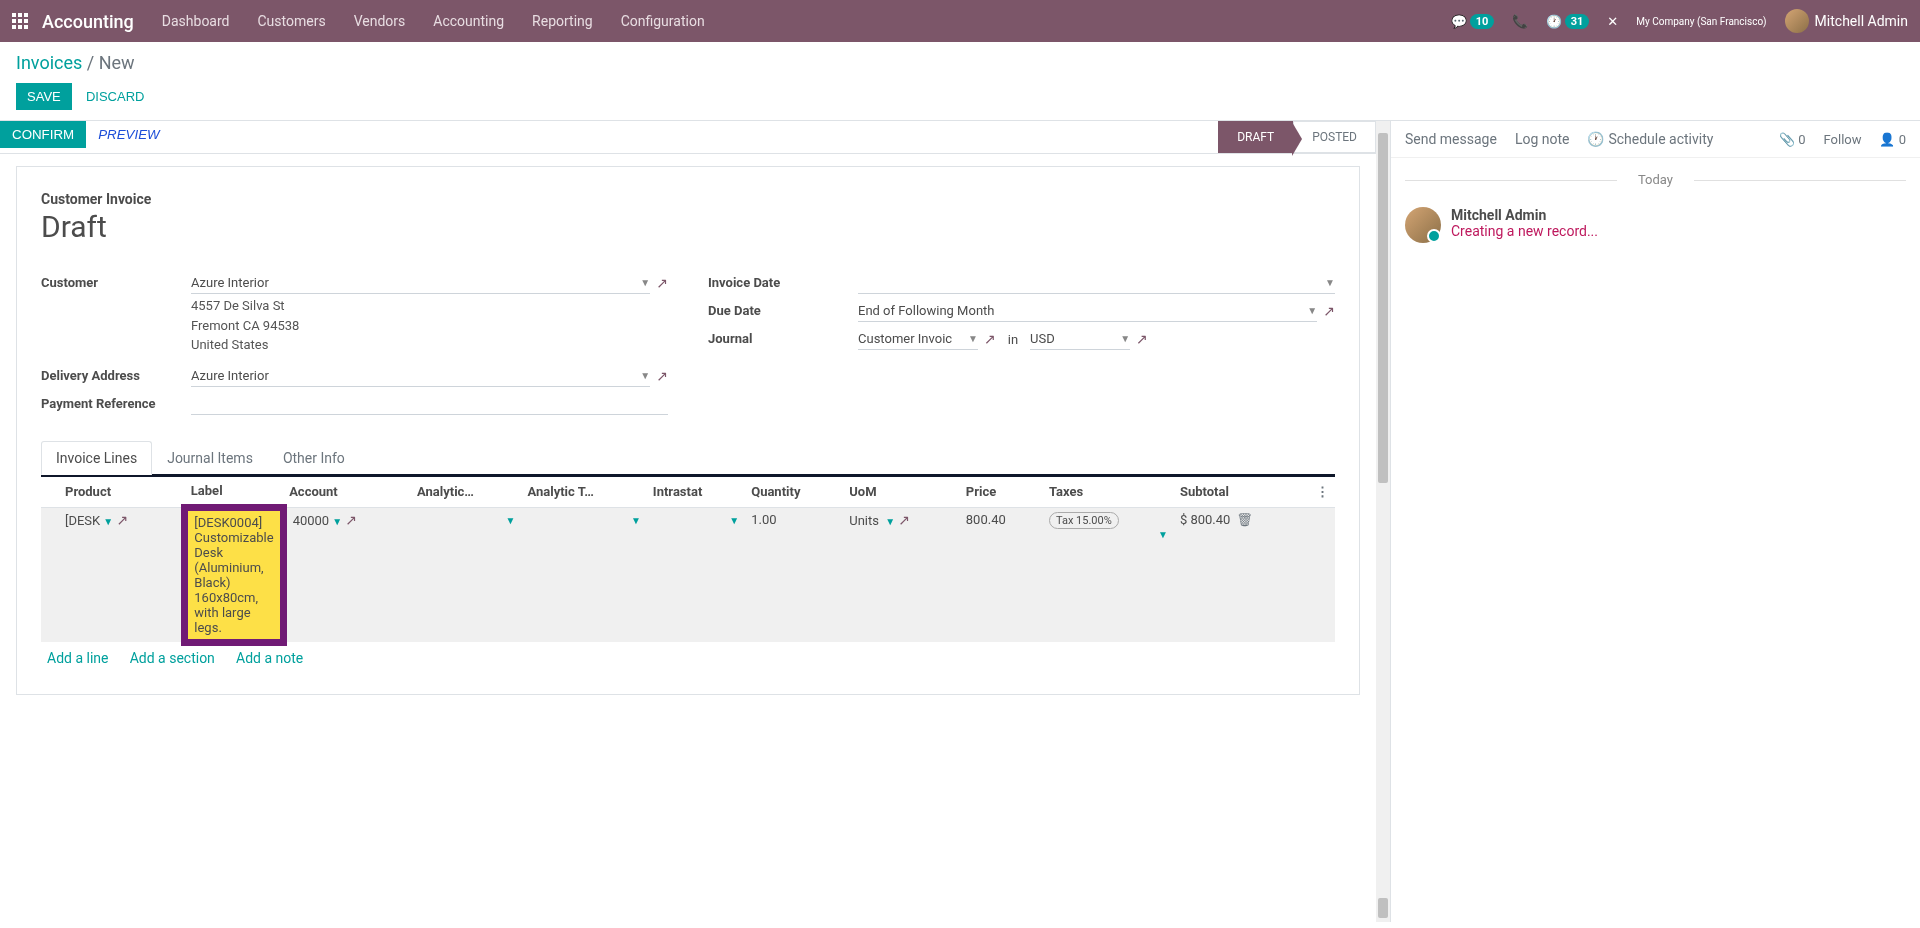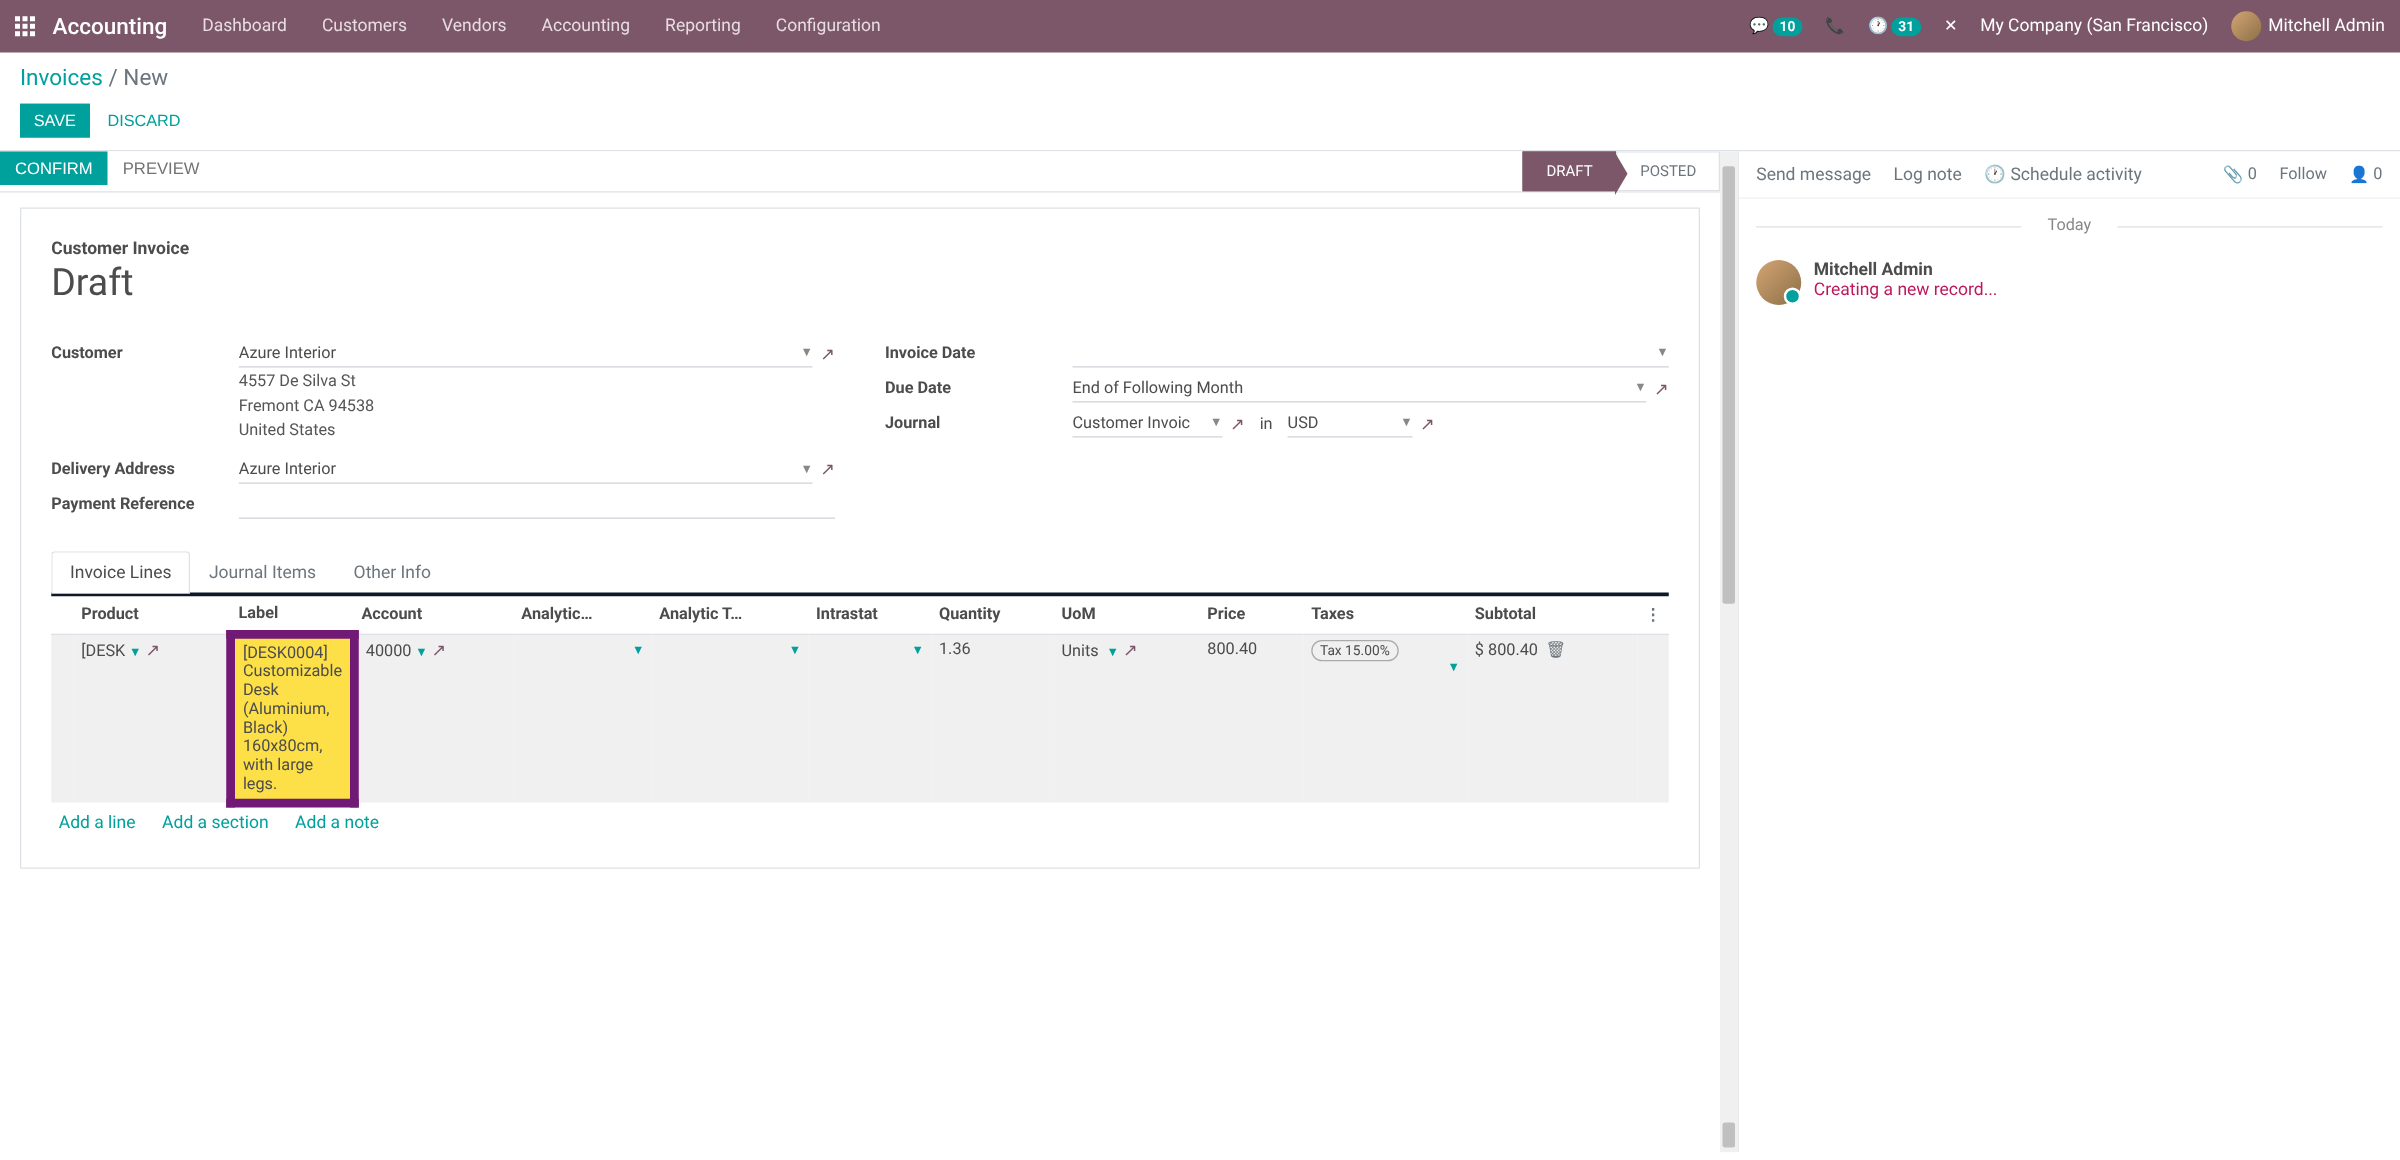--- a/index.html
+++ b/index.html
@@ -6,39 +6,39 @@
 body { font-family: -apple-system, BlinkMacSystemFont, "Segoe UI", Roboto, "Helvetica Neue", Arial, sans-serif; font-size: 13px; color: #4c4c4c; background: #fff; }
 .navbar { background: #7c5669; height: 42px; display: flex; align-items: center; color: #fff; padding: 0 12px; }
 .navbar .apps-icon { display: grid; grid-template-columns: repeat(3, 4px); grid-template-rows: repeat(3, 4px); gap: 2px; margin-right: 14px; cursor: pointer; }
 .navbar .apps-icon span { background: #fff; width: 4px; height: 4px; }
 .navbar .brand { font-size: 18px; font-weight: 500; margin-right: 28px; }
 .navbar .nav-links { display: flex; gap: 28px; flex: 1; }
 .navbar .nav-links a { color: #e8dde2; text-decoration: none; font-size: 14px; cursor: pointer; }
 .navbar .right { display: flex; align-items: center; gap: 18px; }
 .navbar .right .icon-btn { color: #fff; cursor: pointer; position: relative; display: flex; align-items: center; }
 .navbar .badge { background: #00a09d; color: #fff; border-radius: 10px; padding: 1px 6px; font-size: 11px; margin-left: 2px; font-weight: bold; }
-.navbar .company { font-size: 14px; }
+.navbar .company { font-size: 10px; }
 .navbar .avatar { width: 24px; height: 24px; border-radius: 50%; background: linear-gradient(135deg, #d4a574, #8b6f47); display: inline-block; margin-right: 6px; }
 .navbar .user { display: flex; align-items: center; font-size: 14px; }
 
 .control-panel { padding: 10px 16px; }
 .breadcrumb { font-size: 18px; color: #6c757d; margin-bottom: 10px; }
 .breadcrumb a { color: #00a09d; text-decoration: none; }
 .btn { padding: 5px 10px; font-size: 13px; border: 1px solid transparent; cursor: pointer; text-transform: uppercase; font-weight: 500; }
 .btn-primary { background: #00a09d; color: #fff; border-color: #00a09d; }
 .btn-secondary { background: #fff; color: #00a09d; border-color: #fff; }
 
 .main-area { display: flex; border-top: 1px solid #dee2e6; height: calc(100vh - 126px); }
 .form-side { flex: 1; position: relative; overflow-y: auto; padding-right: 14px; }
 .chatter-side { width: 530px; border-left: 1px solid #dee2e6; display: flex; flex-direction: column; }
 
 .statusbar { display: flex; justify-content: space-between; align-items: flex-start; border-bottom: 1px solid #dee2e6; background: #fff; padding: 0 0 0 0; }
 .statusbar .left-btns { display: flex; }
 .statusbar .btn-confirm { background: #00a09d; color: #fff; padding: 6px 12px; border: none; text-transform: uppercase; font-weight: 500; cursor: pointer; }
-.statusbar .btn-preview { background: transparent; color: #737373; padding: 6px 12px; border: none; text-transform: uppercase; font-weight: 500; cursor: pointer; }
+.statusbar .btn-preview { background: transparent; color: #1d4ed8; padding: 6px 12px; border: none; text-transform: uppercase; font-weight: 500; cursor: pointer; font-style: italic; }
 .statusbar .status-steps { display: flex; }
 .statusbar .step { padding: 8px 18px; font-size: 12px; color: #6c757d; background: #fff; border: 1px solid #dee2e6; position: relative; text-transform: uppercase; cursor: pointer; }
 .statusbar .step.active { background: #7c5669; color: #fff; border-color: #7c5669; }
 .statusbar .step.active::after { content: ''; position: absolute; right: -10px; top: 0; border-top: 17px solid transparent; border-bottom: 17px solid transparent; border-left: 10px solid #7c5669; z-index: 1; }
 
 .form-sheet { margin: 12px 16px; border: 1px solid #dee2e6; padding: 24px; background: #fff; }
 .form-sheet .title-label { font-size: 14px; font-weight: bold; margin-bottom: 2px; }
 .form-sheet h1 { font-size: 30px; font-weight: 400; margin-bottom: 28px; }
 
 .form-row { display: flex; gap: 40px; }
@@ -252,21 +252,21 @@
         </thead>
         <tbody>
           <tr class="dataline">
             <td></td>
             <td><span>[DESK</span><span class="caret-sm">▼</span> <span class="ext-link">↗</span></td>
             <td class="editing" style="width:80px">[DESK0004] Customizable Desk (Aluminium, Black) 160x80cm, with large legs.</td>
             <td><span>40000</span><span class="caret-sm">▼</span> <span class="ext-link">↗</span></td>
             <td style="text-align:right"><span class="caret-sm">▼</span></td>
             <td style="text-align:right"><span class="caret-sm">▼</span></td>
             <td style="text-align:right"><span class="caret-sm">▼</span></td>
-            <td class="right">1.36</td>
+            <td class="right">1.00</td>
             <td><span>Units</span> <span class="caret-sm">▼</span> <span class="ext-link">↗</span></td>
             <td class="right">800.40</td>
             <td><span class="tag-pill">Tax 15.00%</span><br><span class="caret-sm" style="float:right">▼</span></td>
             <td class="right"><span>$ 800.40</span><span class="trash">🗑</span></td>
             <td></td>
           </tr>
           <tr>
               <td colspan="13" class="add-links">
             <a>Add a line</a>
             <a>Add a section</a>

